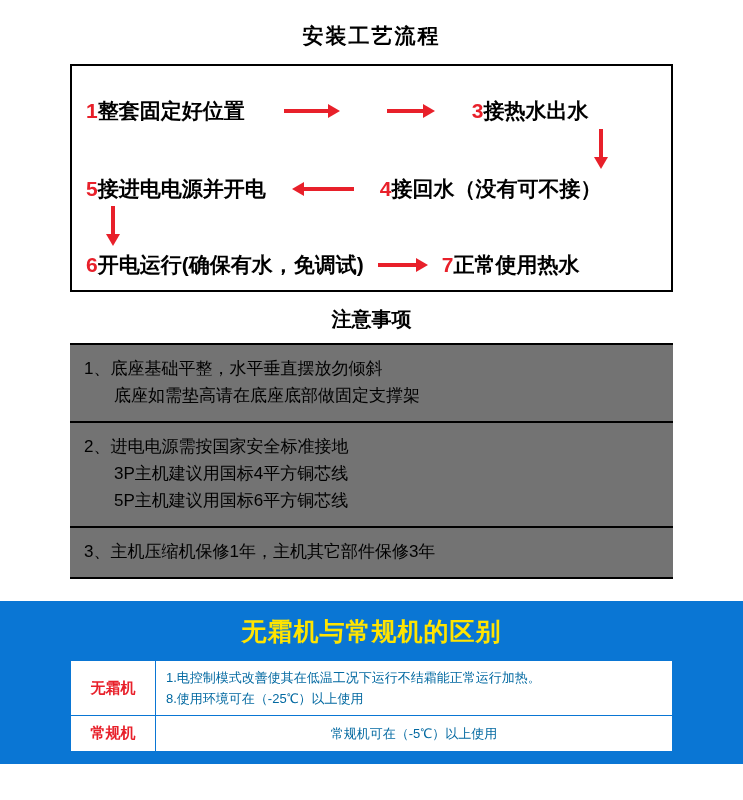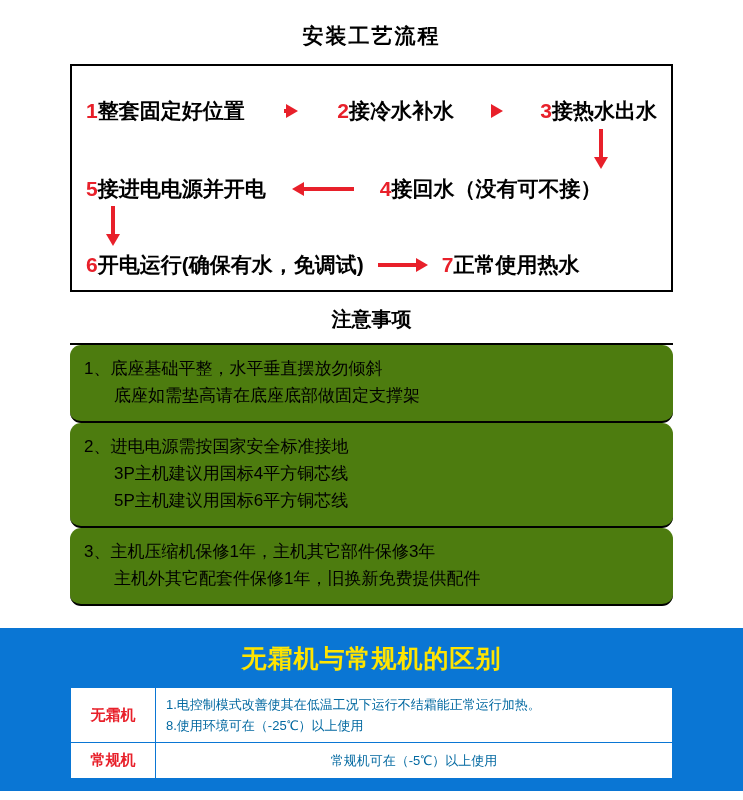--- a/index.html
+++ b/index.html
@@ -119,24 +119,23 @@
     text-align: center;
     font-size: 20px;
     font-weight: bold;
     padding: 14px 8px 10px;
   }
   .notice-list {
     margin: 0 70px;
     border-top: 2px solid #000;
   }
   .notice-item {
-    background: #4d7c0f;
+    background: #737373;
     border-bottom: 2px solid #000;
     padding: 10px 14px 12px 14px;
-    border-radius: 11px;
   }
   .notice-line {
     font-size: 17px;
     line-height: 27px;
     white-space: nowrap;
   }
   .notice-line.indent {
     padding-left: 30px;
   }
 
@@ -193,23 +192,20 @@
   <div class="flow-box">
 
     <div class="flow-row" style="top:34px; left:14px; right:14px;gap:29px;">
       <div class="step">
         <span class="num">1</span><span class="txt">整套固定好位置</span>
       </div>
       <div class="arrow-h" style="width:56px; margin:0 10px;">
         <div class="shaft"></div>
           <div class="head"></div>
       </div>
-      <div class="step">
-        <span class="num">2</span><span class="txt">接冷水补水</span>
-      </div>
       <div class="arrow-h" style="width:48px; margin:0 8px;">
         <div class="shaft"></div>
           <div class="head"></div>
       </div>
       <div class="step">
         <span class="num">3</span><span class="txt">接热水出水</span>
       </div>
     </div>
 
     <div class="arrow-v" style="top:63px; right:63px;">
@@ -260,21 +256,20 @@
     </div>
 
     <div class="notice-item">
       <div class="notice-line">2、进电电源需按国家安全标准接地</div>
       <div class="notice-line indent">3P主机建议用国标4平方铜芯线</div>
       <div class="notice-line indent">5P主机建议用国标6平方铜芯线</div>
     </div>
 
     <div class="notice-item">
       <div class="notice-line">3、主机压缩机保修1年，主机其它部件保修3年</div>
-      <div class="notice-line indent">主机外其它配套件保修1年，旧换新免费提供配件</div>
     </div>
 
   </div>
 
   <div class="compare">
     <div class="compare-title">无霜机与常规机的区别</div>
     <table class="compare-table">
       <tbody>
           <tr>
         <td class="cmp-label">无霜机</td>

